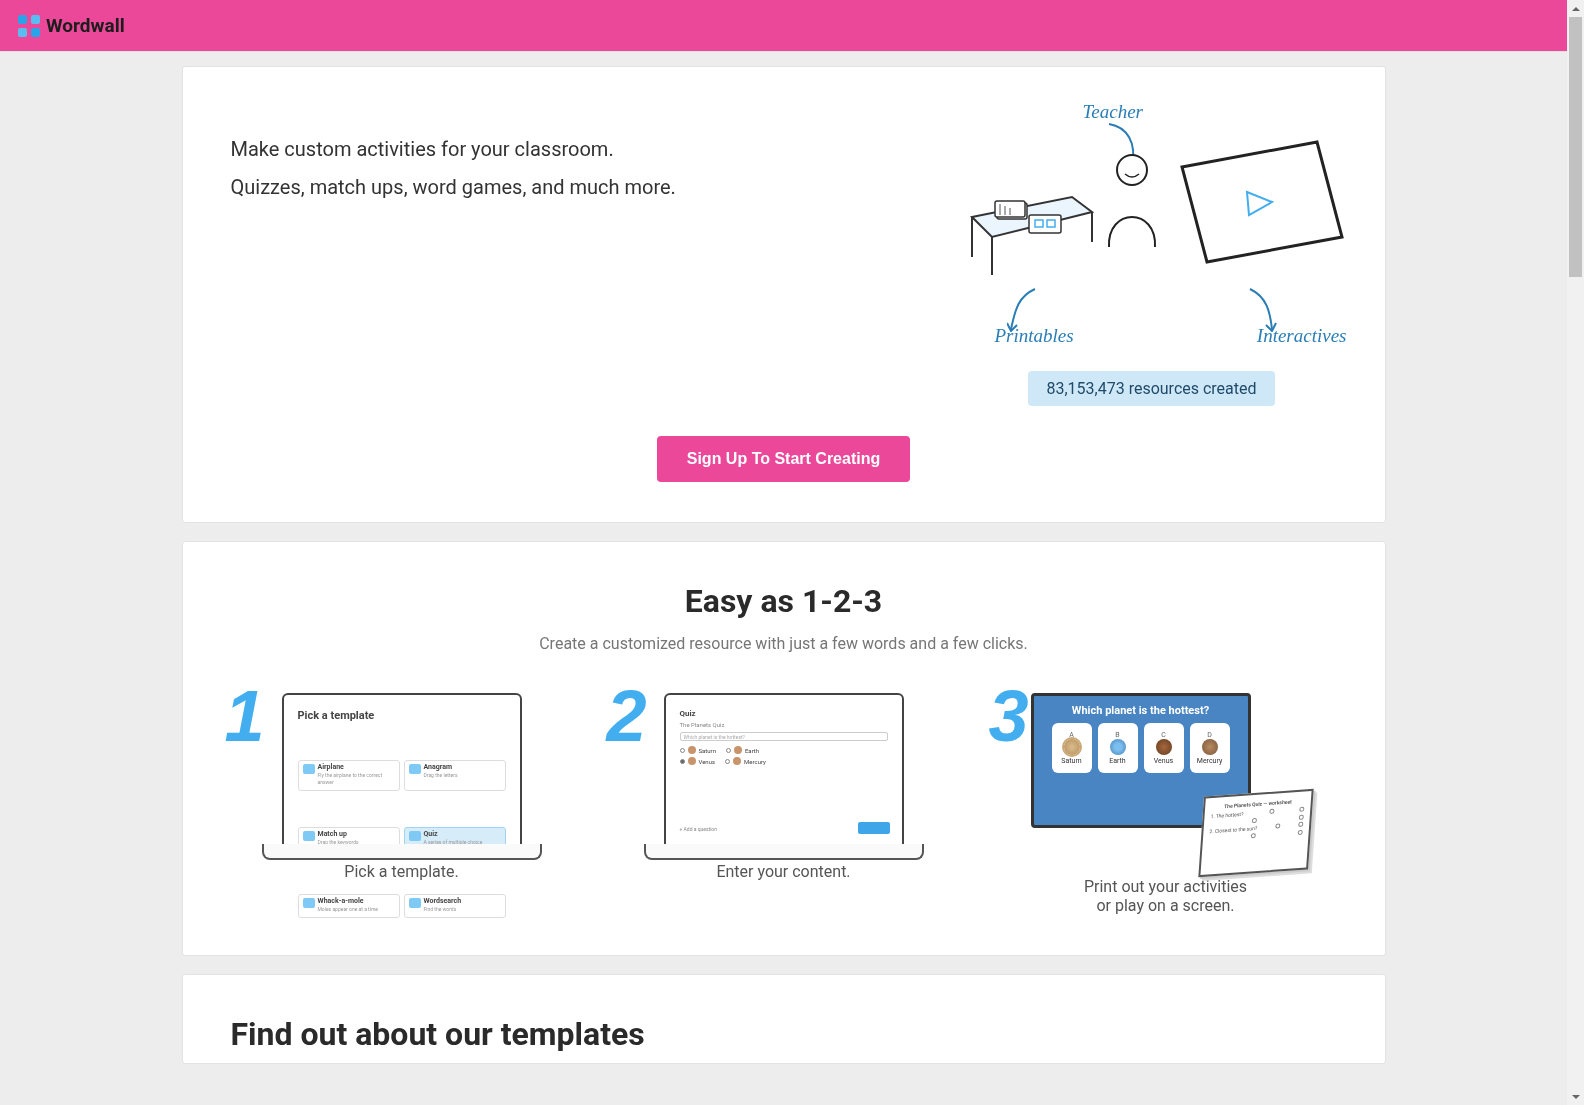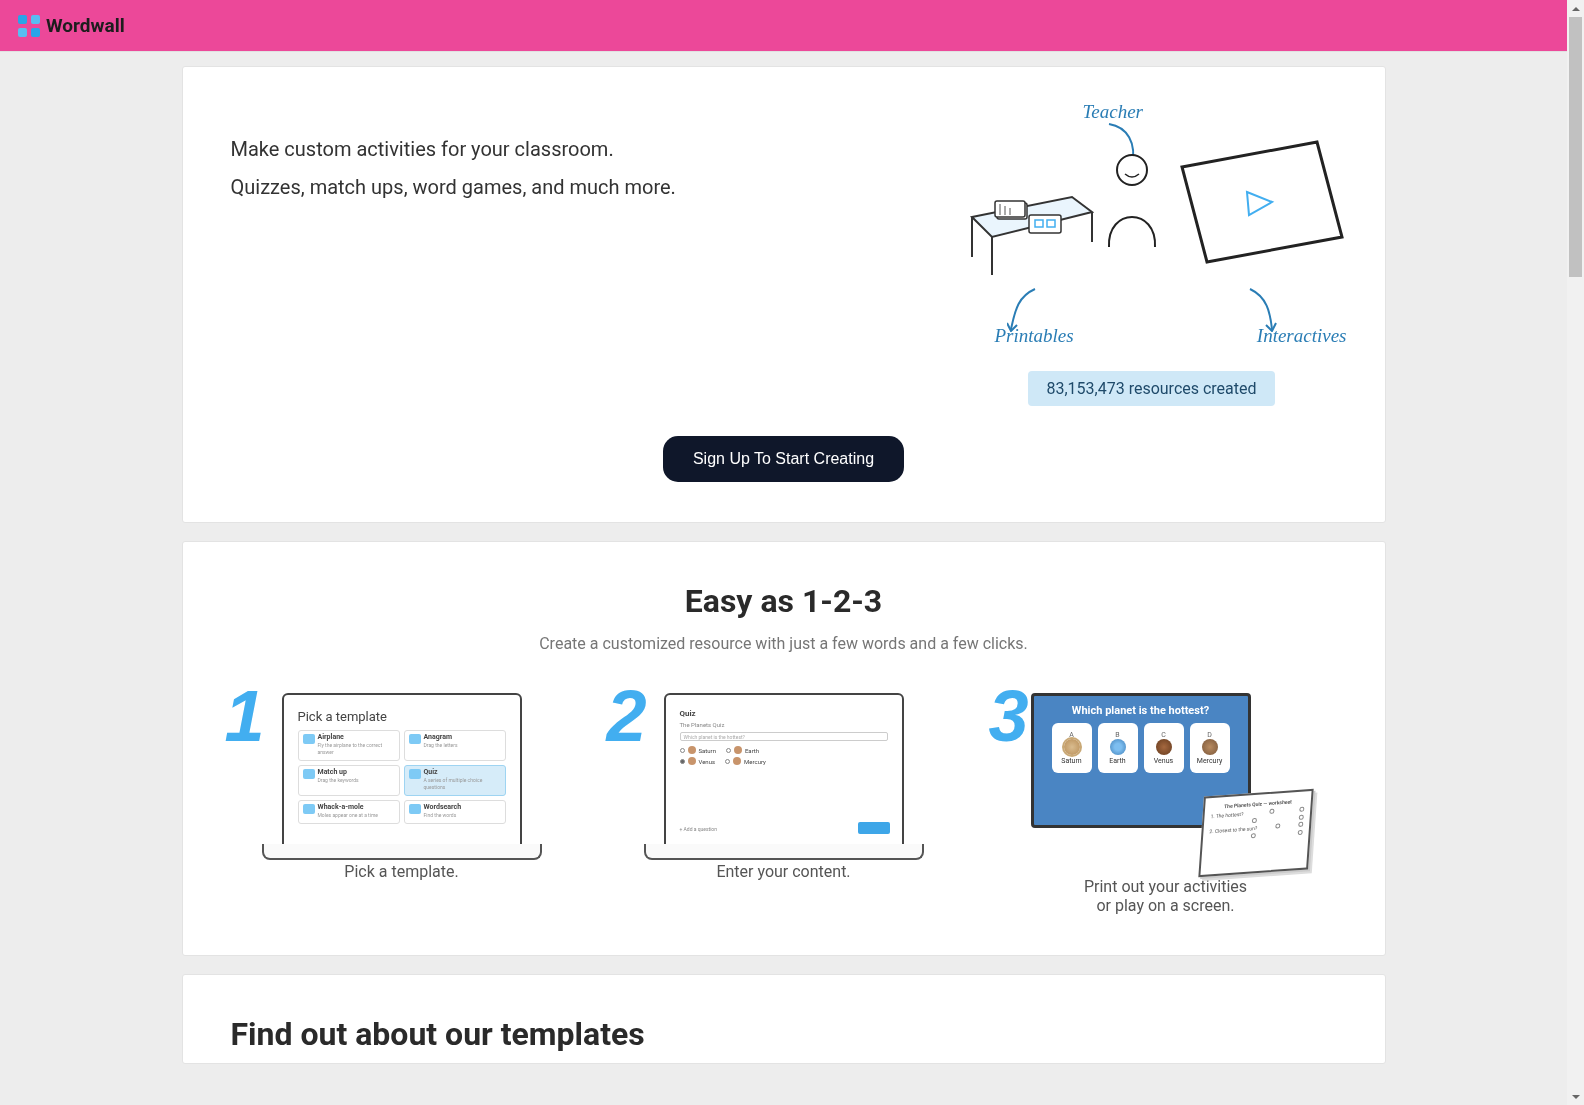--- a/index.html
+++ b/index.html
@@ -86,27 +86,27 @@
   border-radius: 4px;
   padding: 8px 18px;
   font-size: 16px;
   text-align: center;
   margin: 44px auto 0;
   width: fit-content;
 }
 
 .cta-wrap { text-align: center; margin-top: 30px; }
 .cta-btn {
-  background: #0f172a;
+  background: #ec4899;
   color: #fff;
   border: none;
-  border-radius: 15px;
+  border-radius: 4px;
   padding: 14px 30px;
   font-size: 16px;
-  font-weight: 400;
+  font-weight: 700;
   cursor: pointer;
 }
 
 
 .easy-title { text-align: center; font-size: 32px; font-weight: 700; color: #2a2a2a; margin-bottom: 14px; }
 .easy-sub { text-align: center; color: #767676; font-size: 16px; margin-bottom: 40px; }
 .steps { display: flex; gap: 40px; justify-content: space-between; }
 .step { flex: 1; text-align: center; position: relative; }
 .step-num {
   font-size: 72px; font-weight: 800; color: #42aef0; font-style: italic;
@@ -120,27 +120,27 @@
   width: 240px; height: 155px; margin: 0 auto; position: relative;
   border: 2px solid #444; border-radius: 6px 6px 0 0;
   background: #fff;
 }
 .laptop::after {
   content: ""; position: absolute; bottom: -14px; left: -22px; right: -22px; height: 14px;
   border: 2px solid #555; border-top: none; border-radius: 0 0 8px 8px;
   background: #fafafa;
 }
 .laptop .screen { position: absolute; inset: 8px; font-size: 7px; color: #444; text-align: left; padding: 6px; }
-.screen .title-row { font-weight: 400; font-size: 13px; margin-bottom: 6px; }
+.screen .title-row { font-weight: 700; font-size: 11px; margin-bottom: 6px; }
 .screen .grid2 {
   display: grid; grid-template-columns: 1fr 1fr; gap: 4px;
 }
 .screen .cell {
   border: 1px solid #ddd; border-radius: 3px; padding: 3px 4px;
-  display: flex; gap: 3px; align-items: flex-start;
+  display: flex; gap: 3px; align-items: flex-start; margin-top: 32px;
 }
 .screen .cell .ic { width: 12px; height: 10px; background: #7ecaf5; border-radius: 2px; flex-shrink: 0; }
 .screen .cell .txt { line-height: 1.1; }
 .screen .cell .txt .nm { font-weight: 700; }
 .screen .cell .txt .ds { color: #999; font-size: 5px; }
 .screen .cell.selected { background: #d6ecf9; border-color: #9ed4f2; }
 
 .screen .quiz-head { font-weight: 700; font-size: 8px; margin-bottom: 3px; }
 .screen .quiz-sub { color: #888; font-size: 6px; margin-bottom: 4px; }
 .screen .long-input { height: 9px; border: 1px solid #ccc; border-radius: 2px; margin-bottom: 5px; font-size: 5px; color: #aaa; padding: 0 3px; line-height: 9px; }

